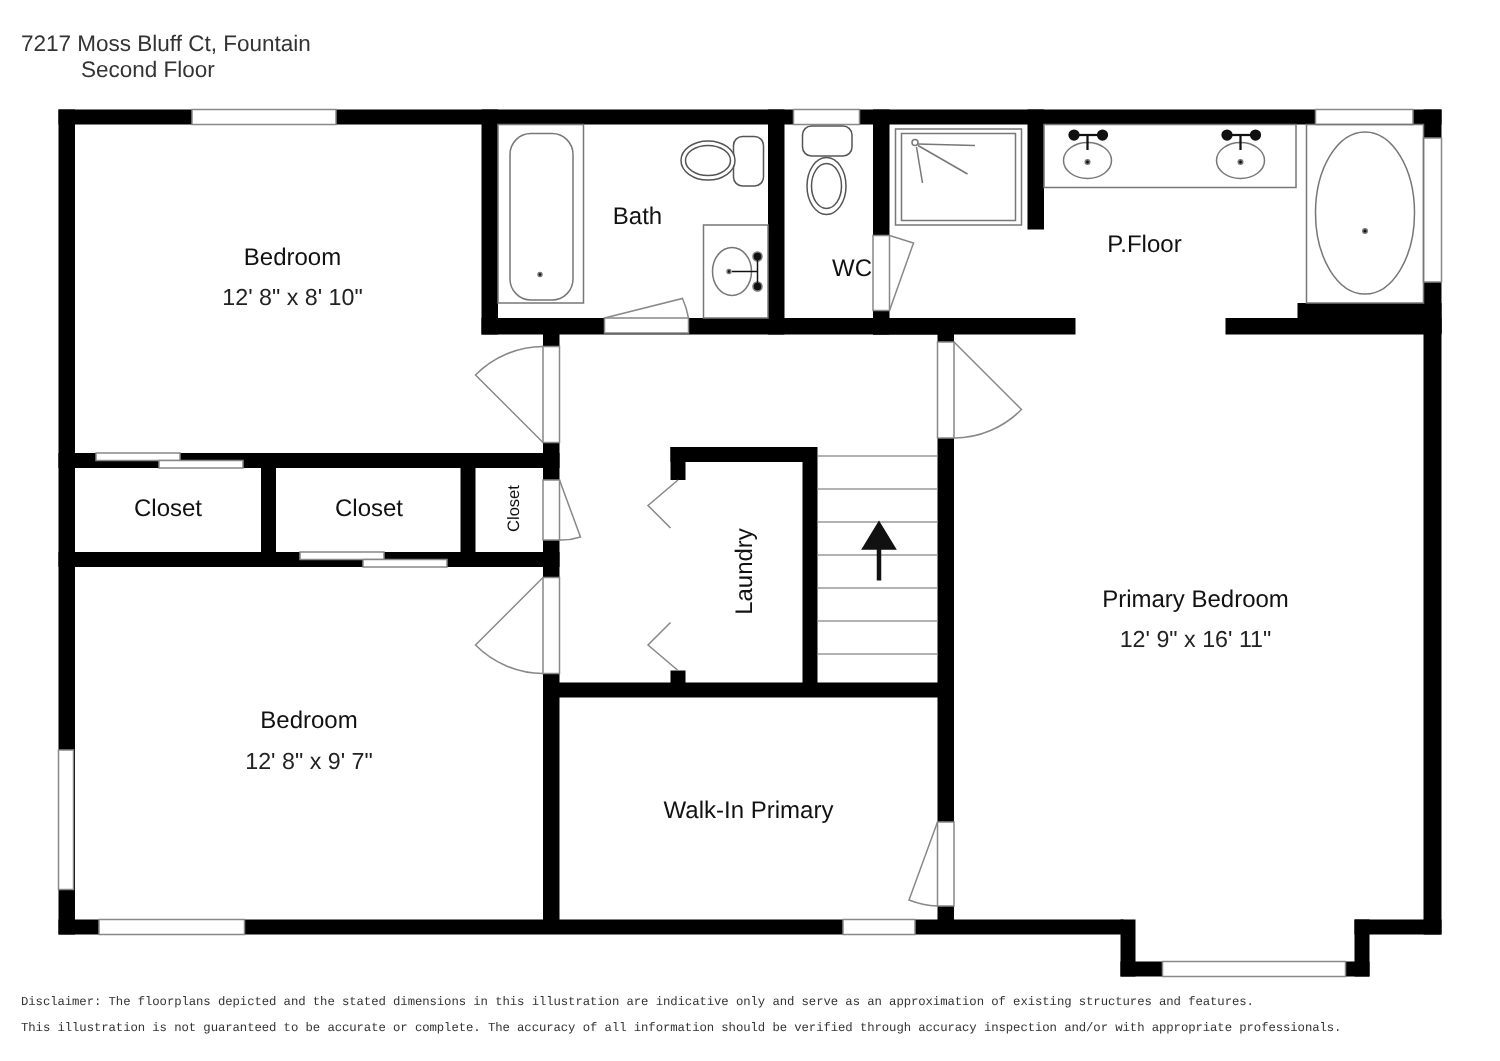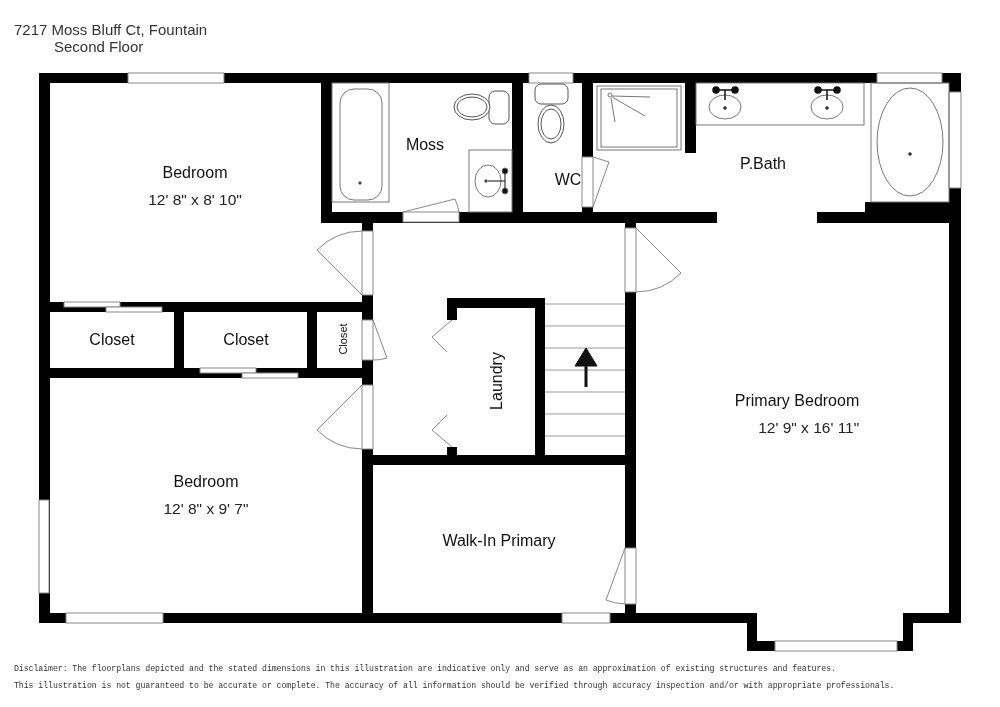--- a/index.html
+++ b/index.html
@@ -185,42 +185,42 @@
     <ellipse cx="910" cy="142" rx="33" ry="54"></ellipse>
     <circle cx="910" cy="154" r="1.5" fill="#111"></circle>
   </g>
 </svg>
 
 <div class="lbl" style="left:195px; top:186px;">
   <span class="name">Bedroom</span>
   <span class="dims">12' 8" x 8' 10"</span>
 </div>
 <div class="lbl" style="left:425px; top:145px;">
-  <span class="name">Moss</span>
+  <span class="name">Bath</span>
 </div>
 <div class="lbl" style="left:568px; top:180px;">
   <span class="name">WC</span>
 </div>
 <div class="lbl" style="left:763px; top:164px;">
-  <span class="name">P.Bath</span>
+  <span class="name">P.Floor</span>
 </div>
 <div class="lbl" style="left:112px; top:340px;">
   <span class="name">Closet</span>
 </div>
 <div class="lbl" style="left:246px; top:340px;">
   <span class="name">Closet</span>
 </div>
 <div class="vert" style="left:343px; top:339px; font-size:11px;">Closet</div>
 <div class="vert" style="left:497px; top:381px; font-size:16px;">Laundry</div>
 <div class="lbl" style="left:206px; top:495px;">
   <span class="name">Bedroom</span>
   <span class="dims">12' 8" x 9' 7"</span>
 </div>
 <div class="lbl" style="left:499px; top:541px;">
   <span class="name">Walk-In Primary</span>
 </div>
-<div class="lbl" style="left:797px; top:414px;text-align:right;">
+<div class="lbl" style="left:797px; top:414px;">
   <span class="name">Primary Bedroom</span>
   <span class="dims">12' 9" x 16' 11"</span>
 </div>
 
 <div class="disc l1">Disclaimer: The floorplans depicted and the stated dimensions in this illustration are indicative only and serve as an approximation of existing structures and features.</div>
 <div class="disc l2">This illustration is not guaranteed to be accurate or complete. The accuracy of all information should be verified through accuracy inspection and/or with appropriate professionals.</div>
 
 </body></html>

